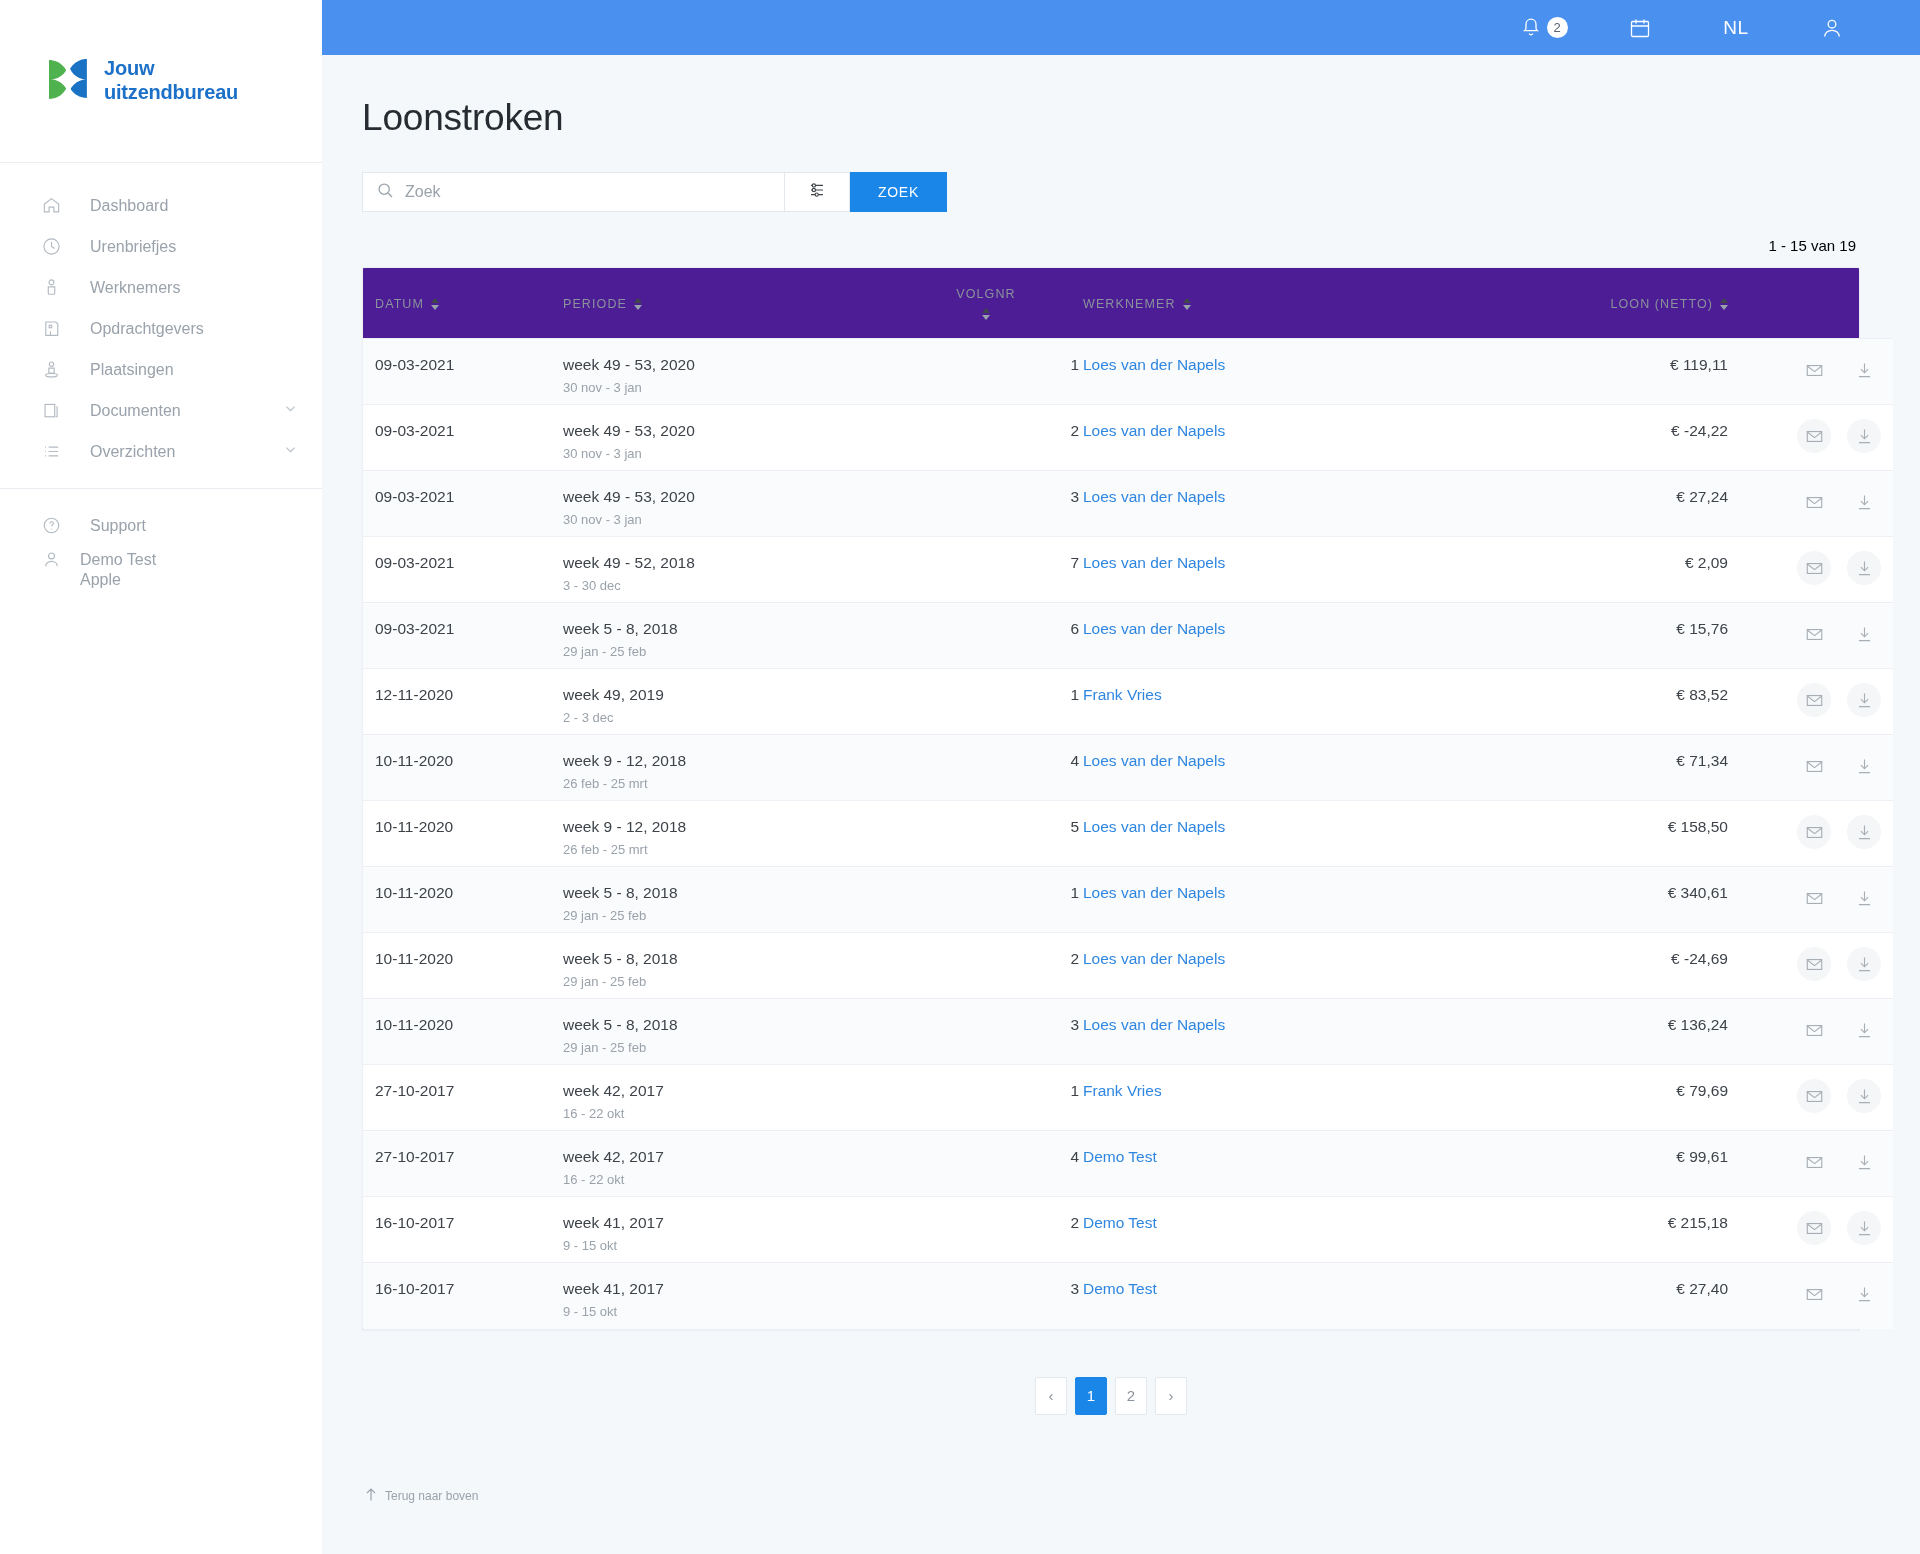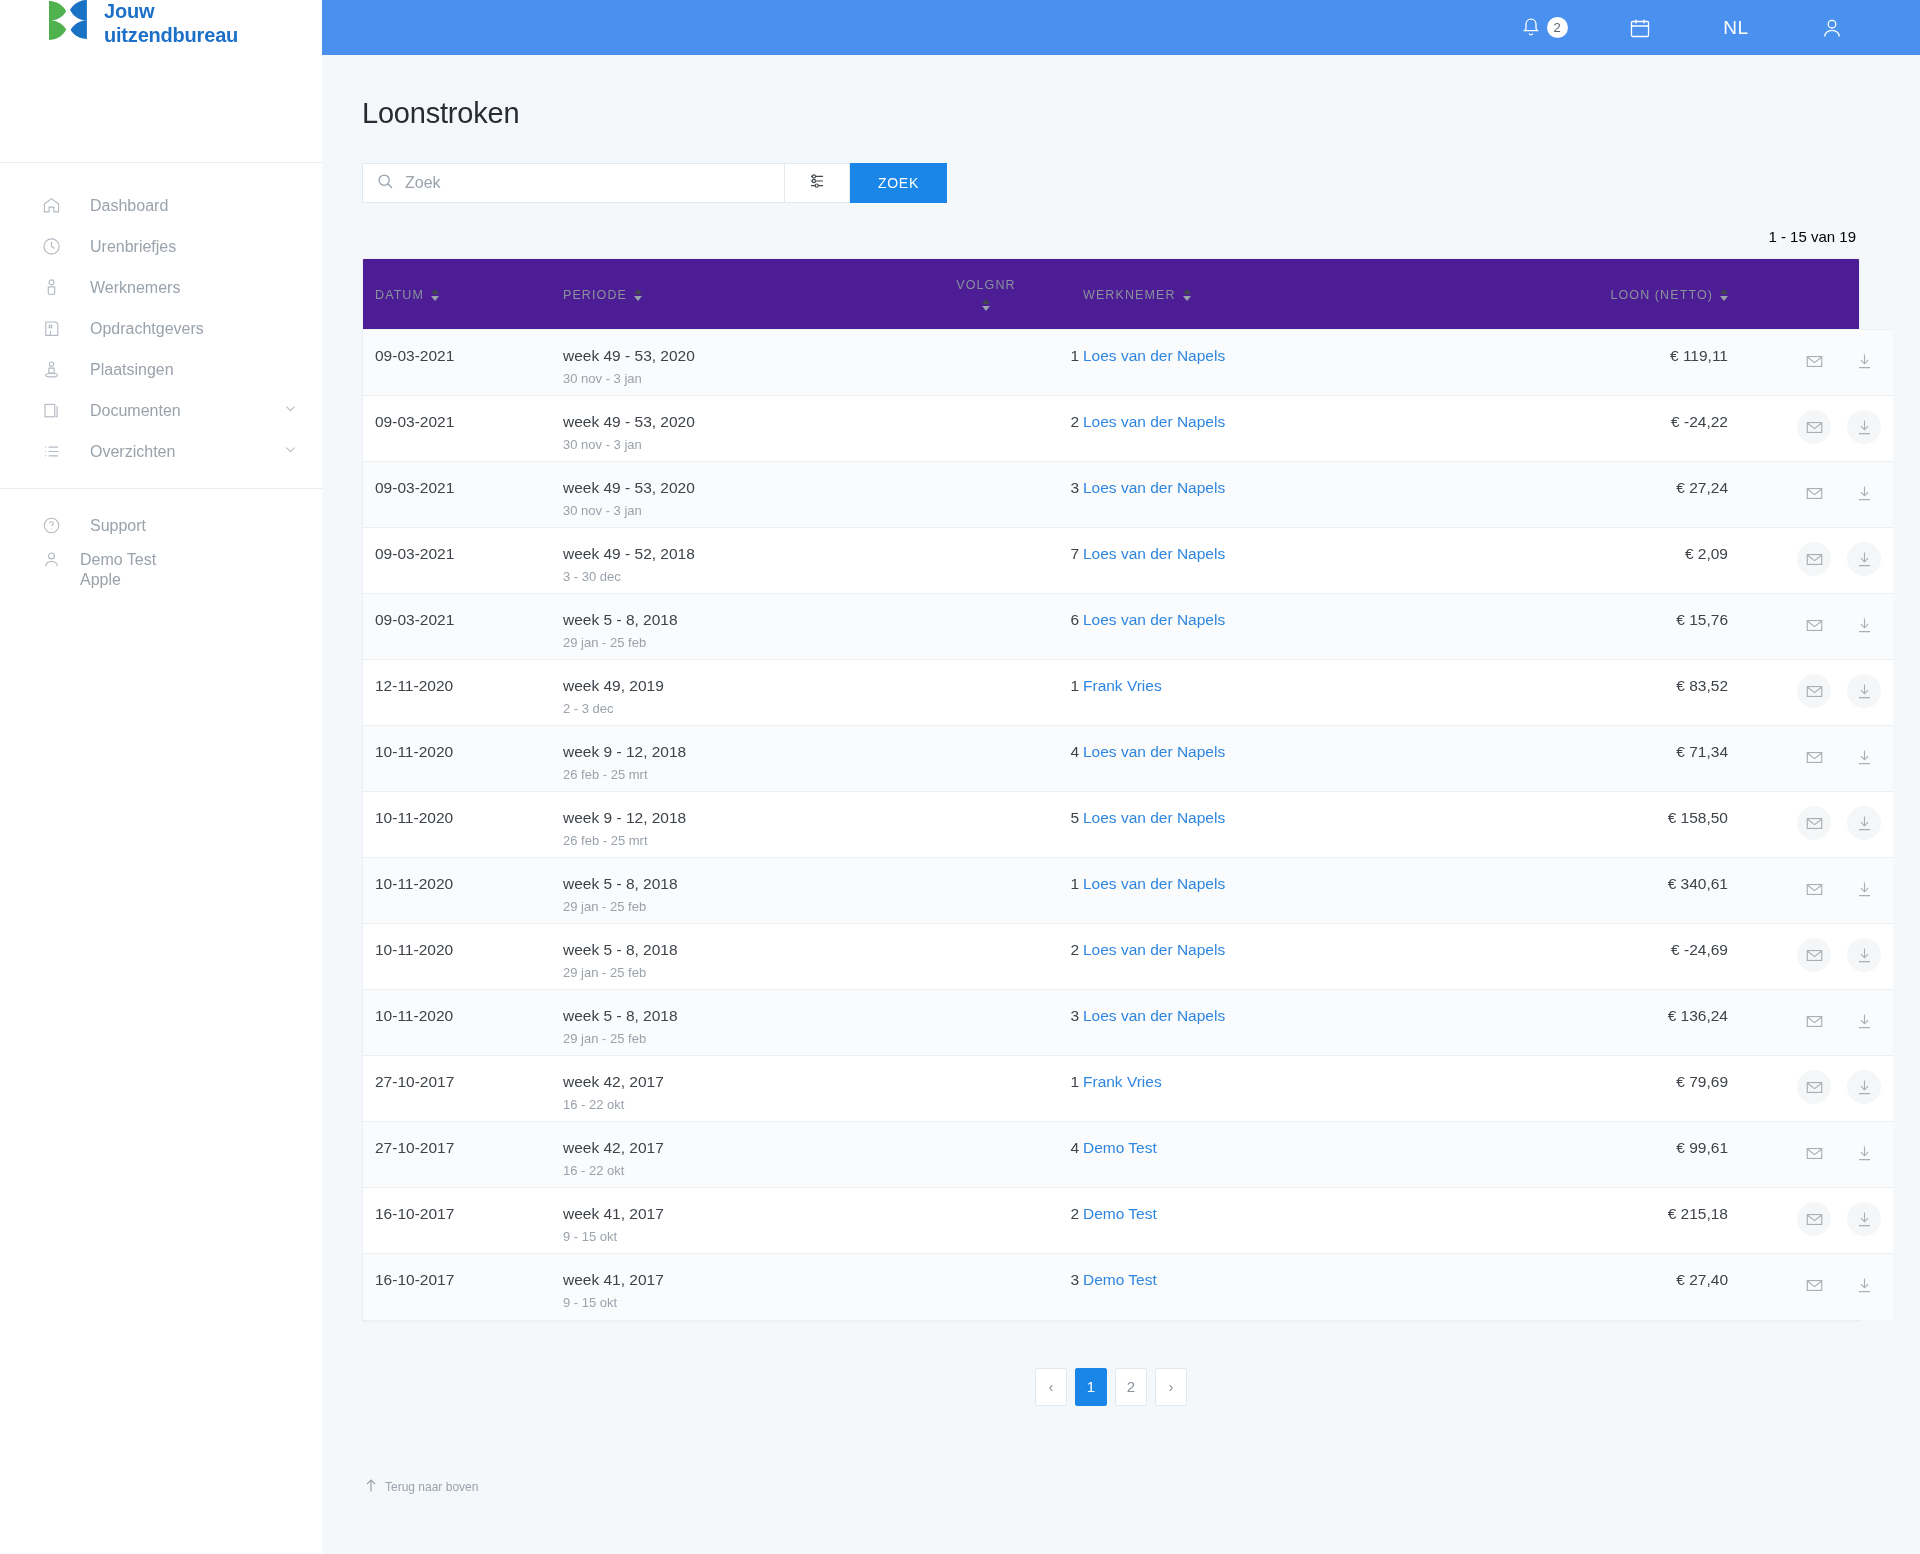--- a/index.html
+++ b/index.html
@@ -32,21 +32,21 @@
   .lang { font-size: 19px; letter-spacing: .5px; color: #fff; }
   .topbar svg { display: block; }
 
   
   .sidebar {
     position: absolute; top: 0; left: 0; width: 322px; height: 1554px;
     background: #ffffff; z-index: 5;
   }
   .logo-area {
     height: 163px; border-bottom: 1px solid #e9edf1;
-    display: flex; align-items: flex-start; padding-left: 48px; gap: 15px;
+    display: flex; align-items: center; padding-left: 48px; gap: 15px;
   }
   .logo-text {
     color: #1d70c8; font-weight: bold; font-size: 20px; line-height: 1.18;
     letter-spacing: -0.2px;
   }
   .nav { padding-top: 22px; }
   .nav-item {
     display: flex; align-items: center; height: 41px;
     padding-left: 40px; padding-right: 24px; color: #9aa2ab; font-size: 16px;
     gap: 18px; position: relative; cursor: pointer;
@@ -58,21 +58,21 @@
   .user-item { align-items: flex-start; height: auto; padding-top: 4px; }
   .user-lines { line-height: 1.28; font-size: 16px; color: #9aa2ab; }
 
   
   .main {
     position: absolute; top: 55px; left: 322px;
     width: 1598px; height: 1499px;
     background: #f4f8fb; padding: 0 60px 0 40px;
   }
   .page-title {
-    font-size: 29px; color: #262c31; font-weight: 400;
+    font-size: 37px; color: #262c31; font-weight: 400;
     padding-top: 42px; padding-bottom: 0px; letter-spacing: -0.2px;
   }
 
   .searchrow { display: flex; margin-top: 33px; height: 40px; }
   .search-input-wrap {
     width: 423px; height: 40px; background: #fff; border: 1px solid #e2e8ee;
     display: flex; align-items: center; gap: 11px; padding: 0 14px;
   }
   .search-input-wrap input {
     border: 0; outline: 0; font-size: 16px; color: #555; width: 100%;

